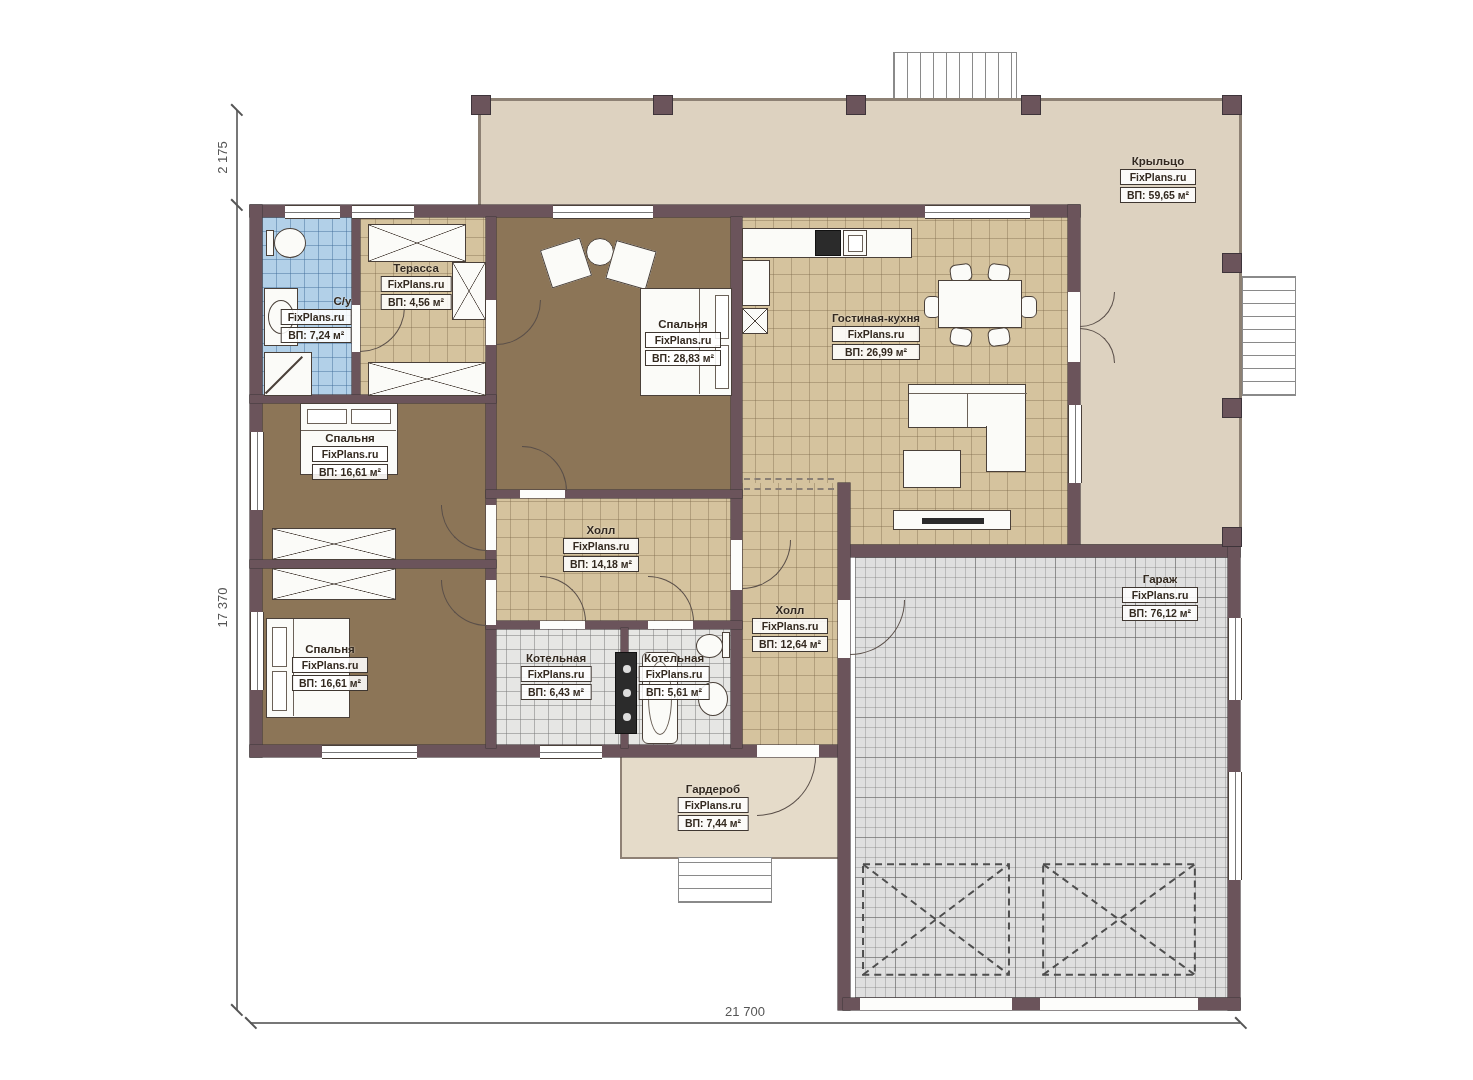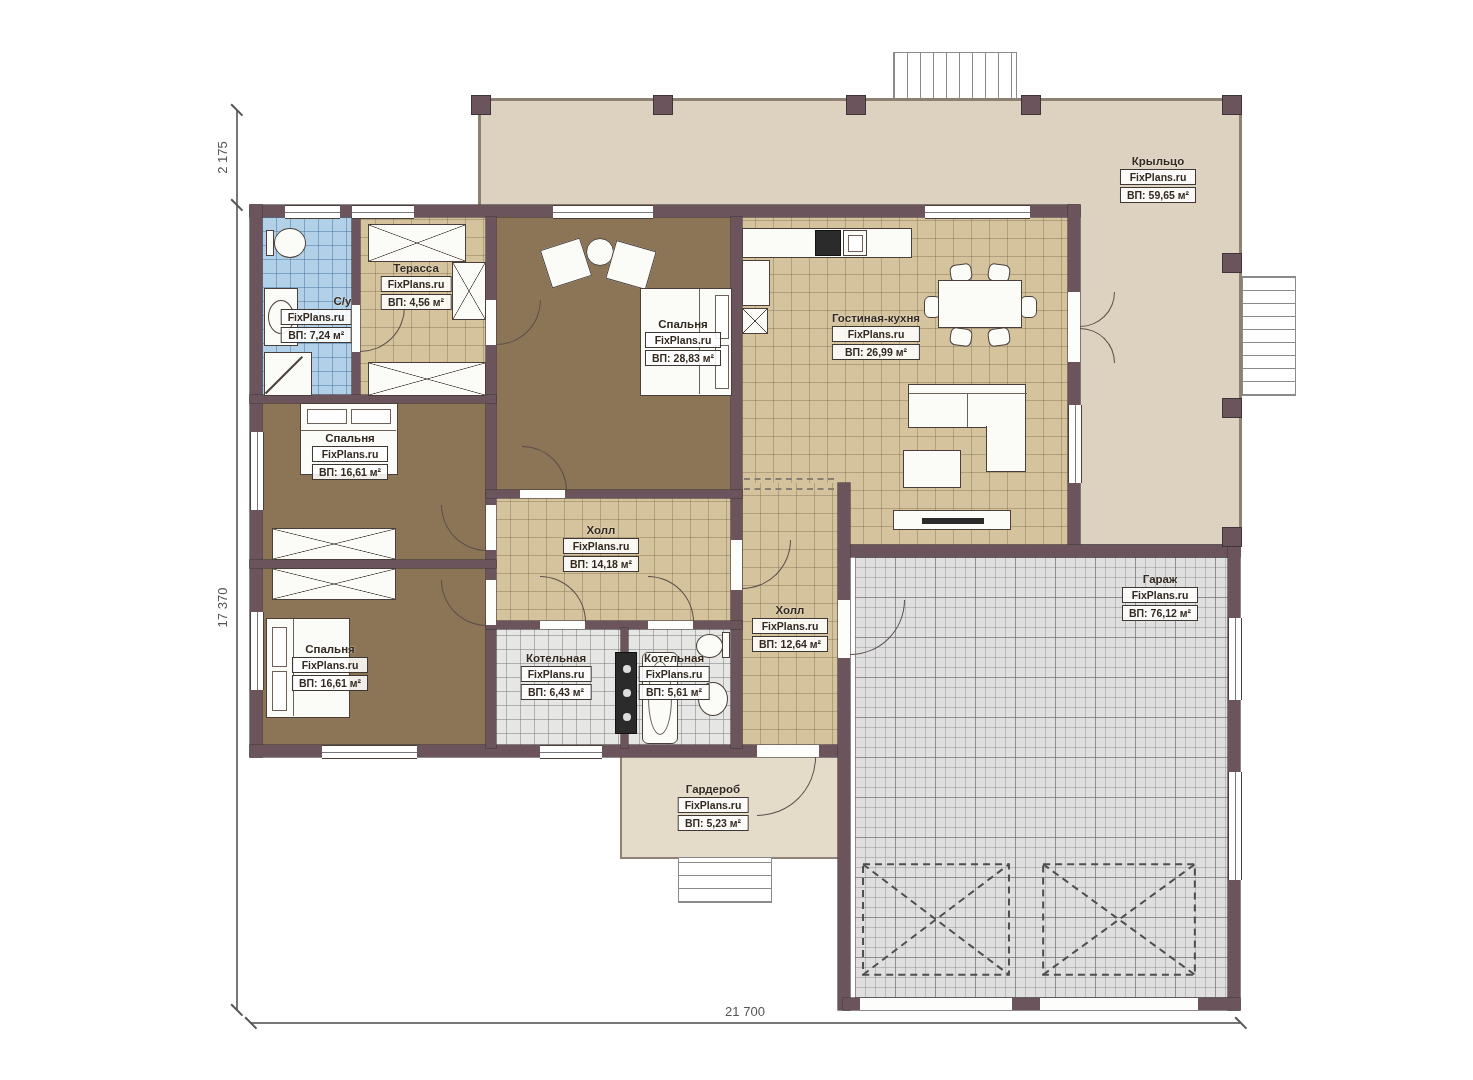--- a/index.html
+++ b/index.html
@@ -303,21 +303,21 @@
     <div class="bx">ВП: 12,64 м²</div>
   </div>
   <div class="room-label" style="left:1160px;top:573px;">
     <div class="nm">Гараж</div>
     <div class="bx">FixPlans.ru</div>
     <div class="bx">ВП: 76,12 м²</div>
   </div>
   <div class="room-label" style="left:713px;top:783px;">
     <div class="nm">Гардероб</div>
     <div class="bx">FixPlans.ru</div>
-    <div class="bx">ВП: 5,23 м²</div>
+    <div class="bx">ВП: 7,44 м²</div>
   </div>
 
   <div class="dim-line" style="left:236px;top:110px;width:1.5px;height:96px;"></div>
   <div class="tick t45" style="left:229px;top:109px;"></div>
   <div class="tick t45" style="left:229px;top:204px;"></div>
   <div class="dim-text rot" style="left:190px;top:150px;width:64px;text-align:center;">2 175</div>
 
   <div class="dim-line" style="left:236px;top:206px;width:1.5px;height:804px;"></div>
   <div class="tick t45" style="left:229px;top:1009px;"></div>
   <div class="dim-text rot" style="left:183px;top:600px;width:78px;text-align:center;">17 370</div>

